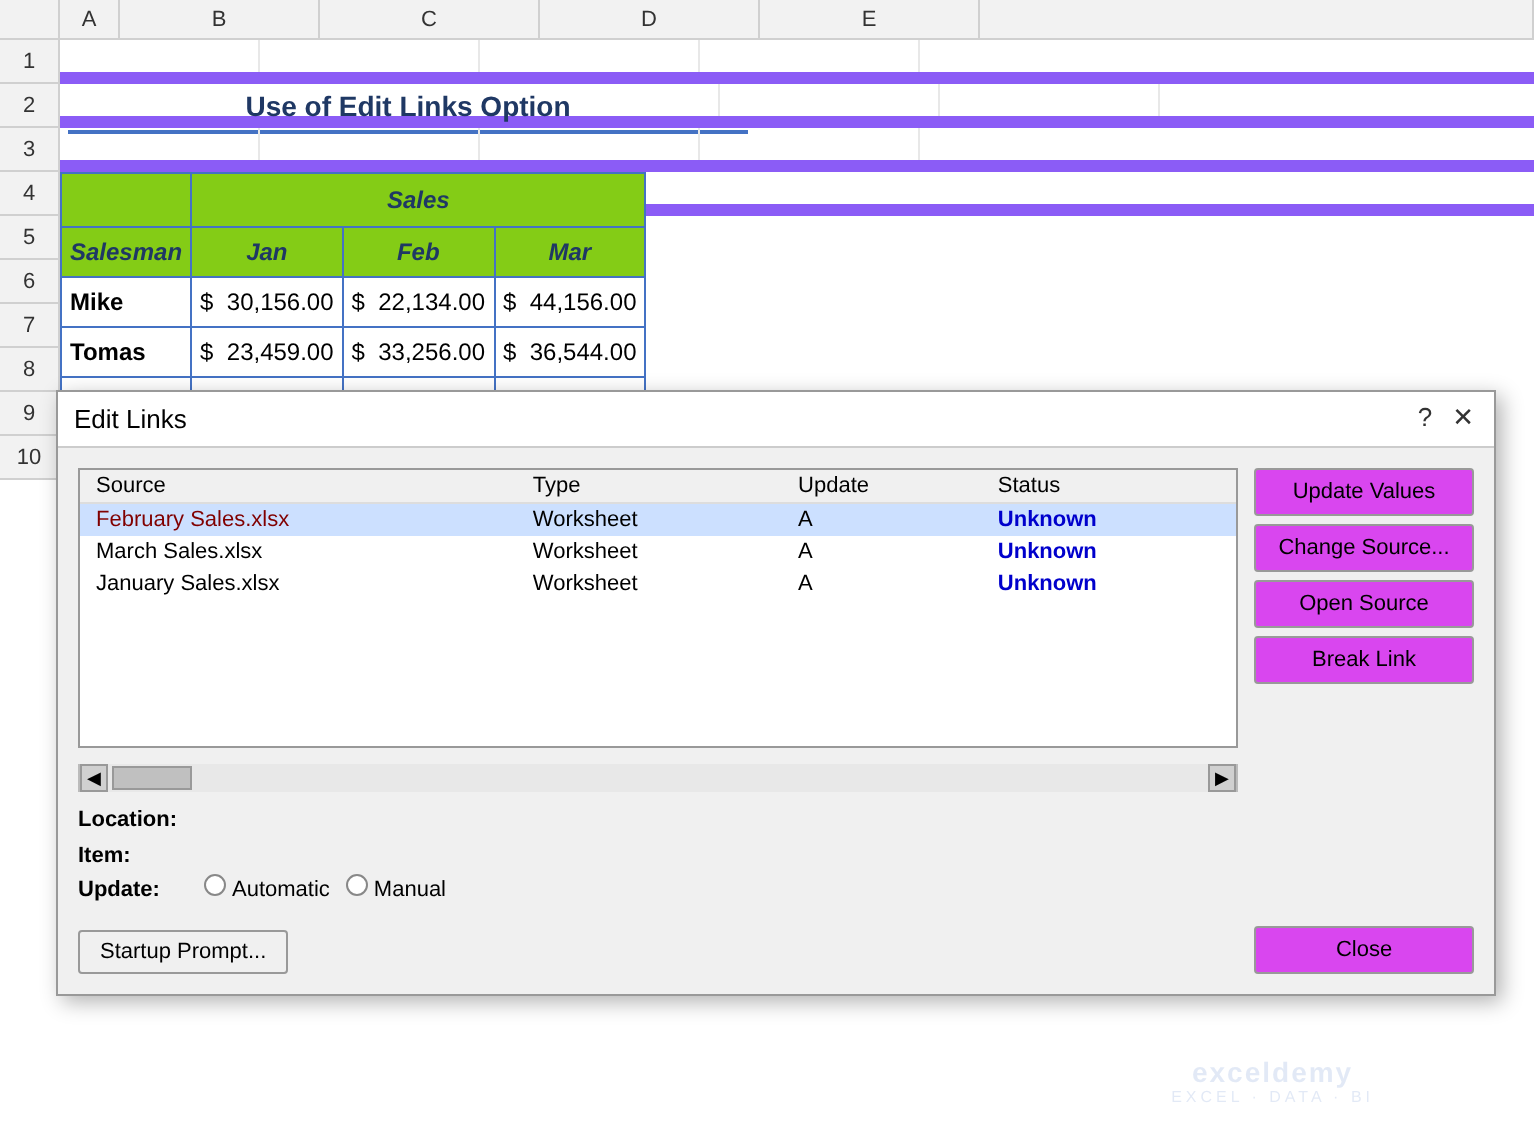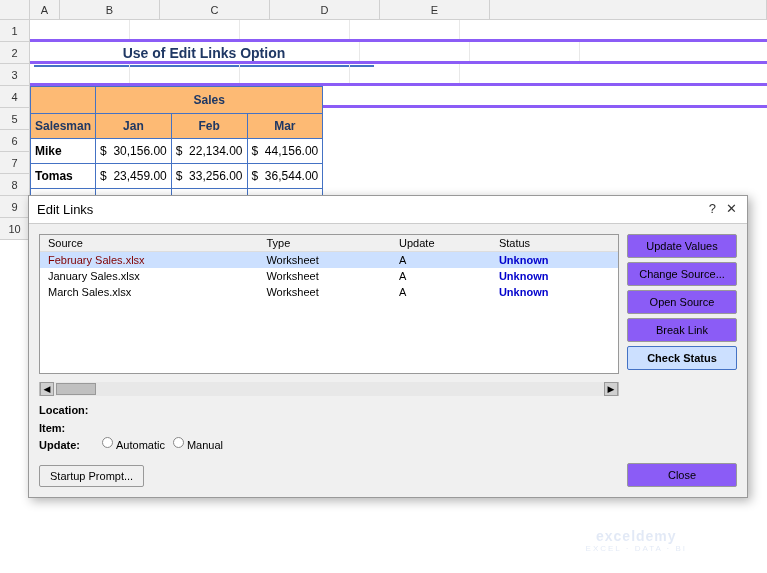--- a/index.html
+++ b/index.html
@@ -82,21 +82,21 @@
     }
 
     .grid-area {
       flex: 1;
       position: relative;
     }
 
     .grid-row {
       display: flex;
       height: 22px;
-      border-bottom: 3px solid #8b5cf6;
+      border-bottom: 6px solid #8b5cf6;
     }
 
     .grid-cell {
       border-right: 1px solid #e8e8e8;
       padding: 0 4px;
       line-height: 22px;
       font-size: 12px;
       overflow: hidden;
       white-space: nowrap;
     }
@@ -114,21 +114,22 @@
       border-bottom: 2px solid #4472c4;
       padding-bottom: 1px;
     }
 
     .excel-table {
       border: 1px solid #4472c4;
       border-collapse: collapse;
     }
 
     .table-header-row {
-      background: #fdba74;
+      background: #84cc16;
+      font-style: italic;
     }
 
     .table-sales-header {
       text-align: center;
       font-weight: bold;
       border: 1px solid #4472c4;
       padding: 2px 8px;
       font-size: 12px;
       color: #1f3864;
     }
@@ -353,21 +354,21 @@
       display: flex;
       flex-direction: column;
       gap: 4px;
       min-width: 110px;
     }
 
     .dialog-action-btn {
       padding: 5px 8px;
       font-size: 11px;
       border: 1px solid #999;
-      background: #8b5cf6;
+      background: #d946ef;
       cursor: pointer;
       text-align: center;
       border-radius: 2px;
       white-space: nowrap;
     }
 
     .dialog-action-btn.primary {
       background: #cce0ff;
       border-color: #4472c4;
       font-weight: bold;
@@ -520,27 +521,27 @@
               </tr>
             </thead>
             <tbody>
               <tr class="selected row-feb">
                 <td style="color:#800000;">February Sales.xlsx</td>
                 <td>Worksheet</td>
                 <td>A</td>
                 <td class="status-unknown">Unknown</td>
               </tr>
               <tr>
-                <td>January Sales.xlsx</td>
+                <td>March Sales.xlsx</td>
                 <td>Worksheet</td>
                 <td>A</td>
                 <td class="status-unknown">Unknown</td>
               </tr>
               <tr>
-                <td>March Sales.xlsx</td>
+                <td>January Sales.xlsx</td>
                 <td>Worksheet</td>
                 <td>A</td>
                 <td class="status-unknown">Unknown</td>
               </tr>
             </tbody>
           </table>
         </div>
 
         <div class="scrollbar-area">
           <div class="scroll-left-btn">◀</div>
@@ -575,21 +576,20 @@
         <div>
           <button class="startup-btn">Startup Prompt...</button>
         </div>
       </div>
 
       <div class="dialog-right">
         <button class="dialog-action-btn">Update Values</button>
         <button class="dialog-action-btn">Change Source...</button>
         <button class="dialog-action-btn">Open Source</button>
         <button class="dialog-action-btn">Break Link</button>
-        <button class="dialog-action-btn primary">Check Status</button>
         <div style="flex:1;"></div>
         <button class="dialog-action-btn close-btn">Close</button>
       </div>
     </div>
   </div>
 </div>
 
 <div class="watermark">
   <div style="font-size:14px; font-weight:bold; letter-spacing:1px;">exceldemy</div>
   <div style="font-size:8px; letter-spacing:2px;">EXCEL · DATA · BI</div>

